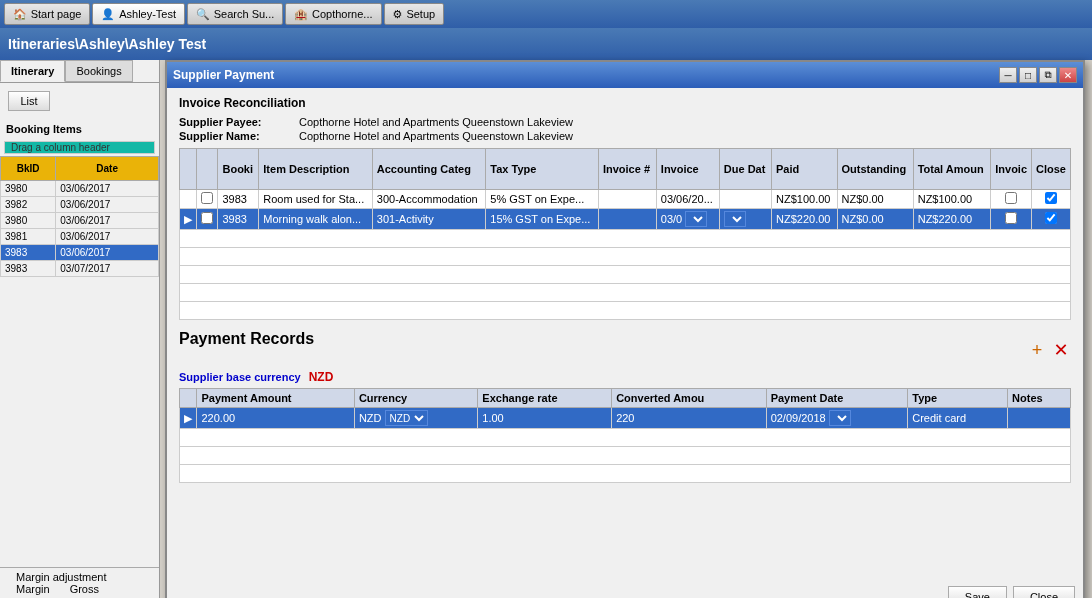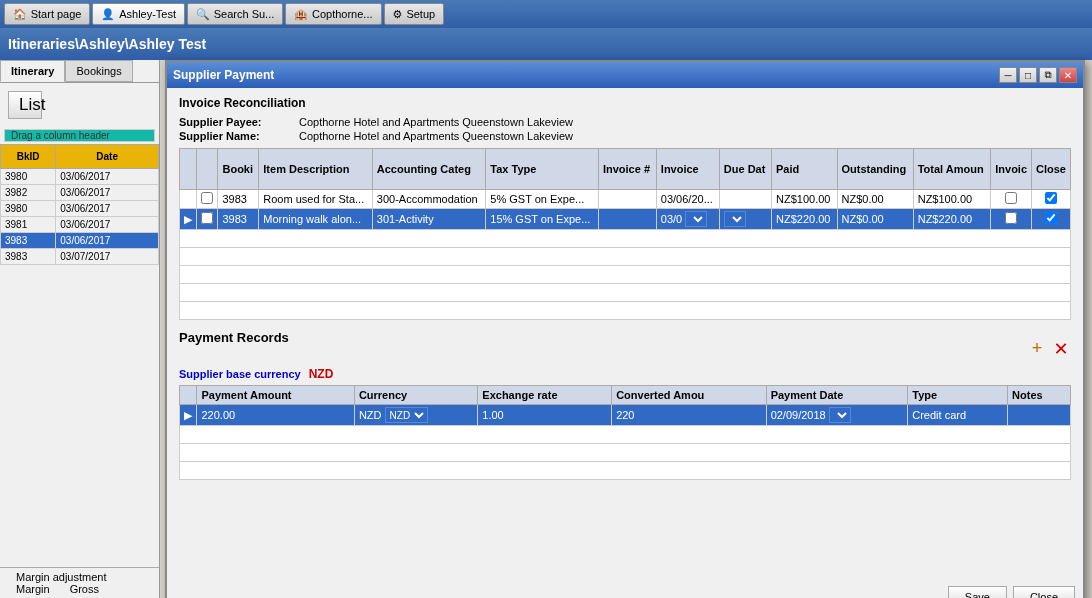--- a/index.html
+++ b/index.html
@@ -15,21 +15,21 @@
 
     
     .breadcrumb-bar { background: linear-gradient(to bottom, #4a7ab5, #2f5ea8); height: 32px; display: flex; align-items: center; padding: 0 8px; }
     .breadcrumb-text { color: white; font-size: 14px; font-weight: bold; }
 
     
     .left-panel { position: absolute; left: 0; top: 32px; width: 160px; height: 538px; background: #f0f0f0; border-right: 1px solid #999; }
     .left-tabs { display: flex; border-bottom: 1px solid #999; }
     .left-tab { padding: 4px 10px; cursor: pointer; background: #ddd; border: 1px solid #aaa; font-size: 11px; }
     .left-tab.active { background: #f0f0f0; border-bottom: 1px solid #f0f0f0; font-weight: bold; }
-    .list-btn { margin: 4px; padding: 3px 10px; background: linear-gradient(to bottom, #fff, #ddd); border: 1px solid #aaa; cursor: pointer; font-size: 17px; width: 34px; }
+    .list-btn { margin: 4px; padding: 3px 10px; background: linear-gradient(to bottom, #fff, #ddd); border: 1px solid #aaa; cursor: pointer; font-size: 11px; width: 42px; }
     .booking-items-label { padding: 4px 6px; font-weight: bold; font-size: 11px; }
     .drag-hint { padding: 0 6px; background: #14b8a6; border: 1px solid #ccc; margin: 2px 4px; font-size: 10px; color: #333; }
 
     
     .left-table { width: 100%; border-collapse: collapse; margin-top: 2px; }
     .left-table th { background: #eab308; border: 1px solid #aaa; padding: 6px 4px; text-align: center; font-size: 10px; }
     .left-table td { border: 1px solid #ccc; padding: 2px 4px; font-size: 10px; }
     .left-table tr.selected td { background: #316ac5; color: white; }
 
     
@@ -54,21 +54,21 @@
     .invoice-table tr.row-white td { background: #fff; }
     .invoice-table tr.row-blue td { background: #316ac5; color: white; }
     .invoice-table tr.row-blue select { background: #316ac5; color: white; border: 1px solid #5588dd; }
     .invoice-table tr.empty td { height: 18px; background: #fff; }
 
     .checkbox-cell { text-align: center; }
     .arrow-cell { text-align: center; color: #555; }
 
     
     .payment-section { margin-top: 10px; }
-    .payment-title { font-weight: bold; font-size: 13px; margin-bottom: 22px; }
+    .payment-title { font-weight: bold; font-size: 16px; margin-bottom: 22px; }
     .base-currency-row { display: flex; align-items: center; gap: 8px; margin-bottom: 4px; }
     .base-currency-label { color: #0000cc; font-weight: bold; font-size: 11px; }
     .base-currency-value { color: #cc0000; font-weight: bold; font-size: 12px; }
     .payment-action-btn { width: 20px; height: 20px; border: none; cursor: pointer; display: flex; align-items: center; justify-content: center; font-size: 16px; background: transparent; }
 
     .payment-table { width: 100%; border-collapse: collapse; font-size: 10px; }
     .payment-table th { background: #d0d8e8; border: 1px solid #aaa; padding: 3px 4px; text-align: left; }
     .payment-table td { border: 1px solid #ccc; padding: 2px 4px; }
     .payment-table tr.row-blue td { background: #316ac5; color: white; }
     .payment-table tr.row-blue select { background: #316ac5; color: white; border: 1px solid #5588dd; }
@@ -113,20 +113,21 @@
   </div>
 
   <div class="left-panel">
     <div class="left-tabs">
       <div class="left-tab active">Itinerary</div>
       <div class="left-tab">Bookings</div>
     </div>
     <div style="padding: 4px;">
       <button class="list-btn">List</button>
     </div>
+    <div class="booking-items-label">Booking Items</div>
     <div class="drag-hint">Drag a column header</div>
     <table class="left-table">
       <thead>
         <tr>
           <th>BkID</th>
           <th>Date</th>
         </tr>
       </thead>
       <tbody>
         <tr>

